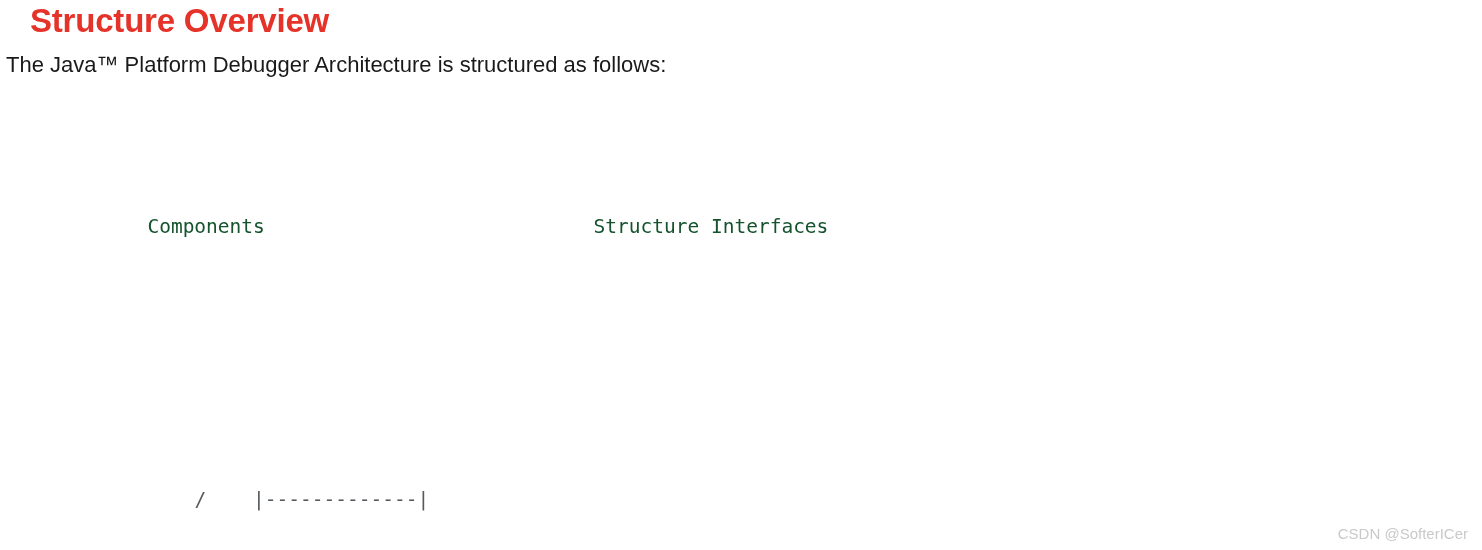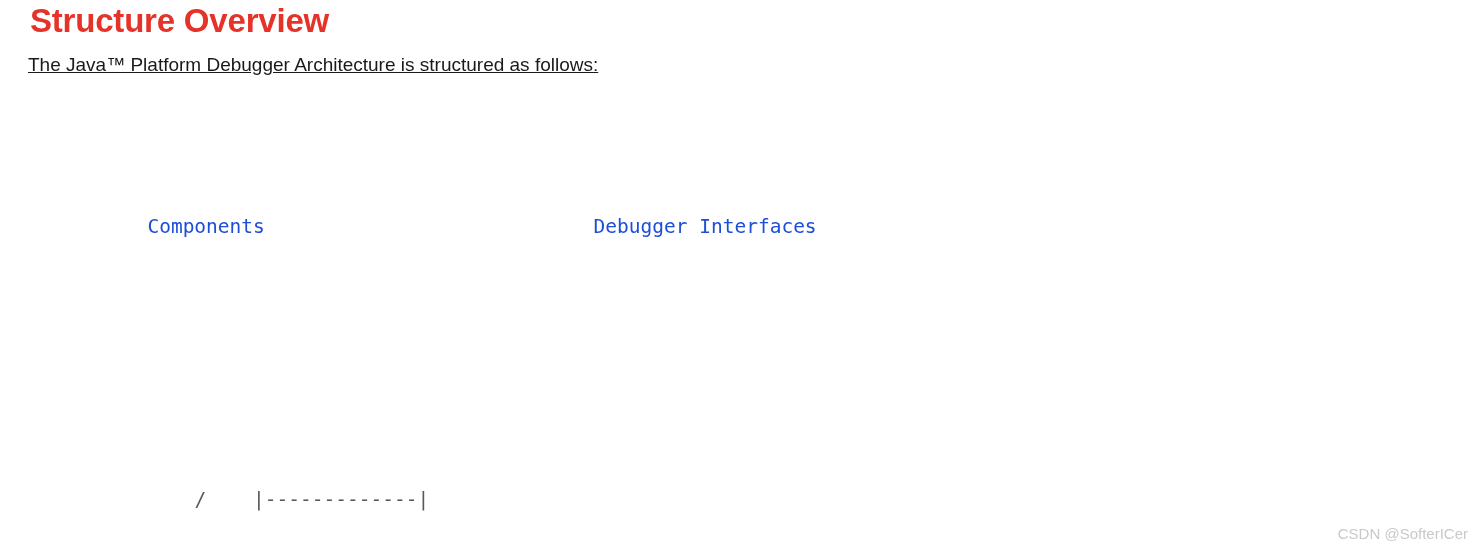--- a/index.html
+++ b/index.html
@@ -25,29 +25,28 @@
     font-family: "Liberation Sans", sans-serif;
     font-size: 33px;
     font-weight: bold;
     color: #e63329;
     letter-spacing: -0.2px;
     white-space: pre;
     line-height: 42px;
   }
   .page-subtitle {
     position: absolute;
-    left: 28px;
+    left: 6px;
     top: 52px;
     font-family: "Liberation Sans", sans-serif;
-    font-size: 19px;
+    font-size: 22px;
     font-weight: normal;
     color: #1a1a1a;
     white-space: pre;
     line-height: 26px;
-    text-decoration: underline;
   }
 
   
   .ascii-diagram {
     position: absolute;
     left: 30px;
     top: 104px;
     font-family: "DejaVu Sans Mono", "Liberation Mono", monospace;
     font-size: 19.5px;
     line-height: 27.3px;
@@ -57,21 +56,21 @@
     tab-size: 4;
   }
   .ascii-diagram .row {
     white-space: pre;
     height: 27.3px;
   }
   .ascii-diagram .plain {
     color: #555a5e;
   }
   .ascii-diagram .hdr {
-    color: #1d4ed8;
+    color: #14532d;
     margin-top: 16px;
   }
 
   
   .watermark {
     position: absolute;
     right: 14px;
     bottom: 8px;
     font-family: "Liberation Sans", sans-serif;
     font-size: 15px;
@@ -84,21 +83,21 @@
 </head>
 <body>
 
 <div class="page-title">Structure Overview</div>
 
 <div class="page-subtitle">The Java™ Platform Debugger Architecture is structured as follows:</div>
 
 <div class="ascii-diagram">
 
   
-  <div class="row"><span class="hdr">          </span><span class="hdr">Components</span><span class="hdr">                            </span><span class="hdr">Debugger Interfaces</span></div>
+  <div class="row"><span class="hdr">          </span><span class="hdr">Components</span><span class="hdr">                            </span><span class="hdr">Structure Interfaces</span></div>
 
   
   <div class="row"> </div>
 
   
   <div class="row"><span class="plain">              </span><span class="plain">/</span><span class="plain">    </span><span class="plain">|-------------|</span></div>
 
   
   
 

